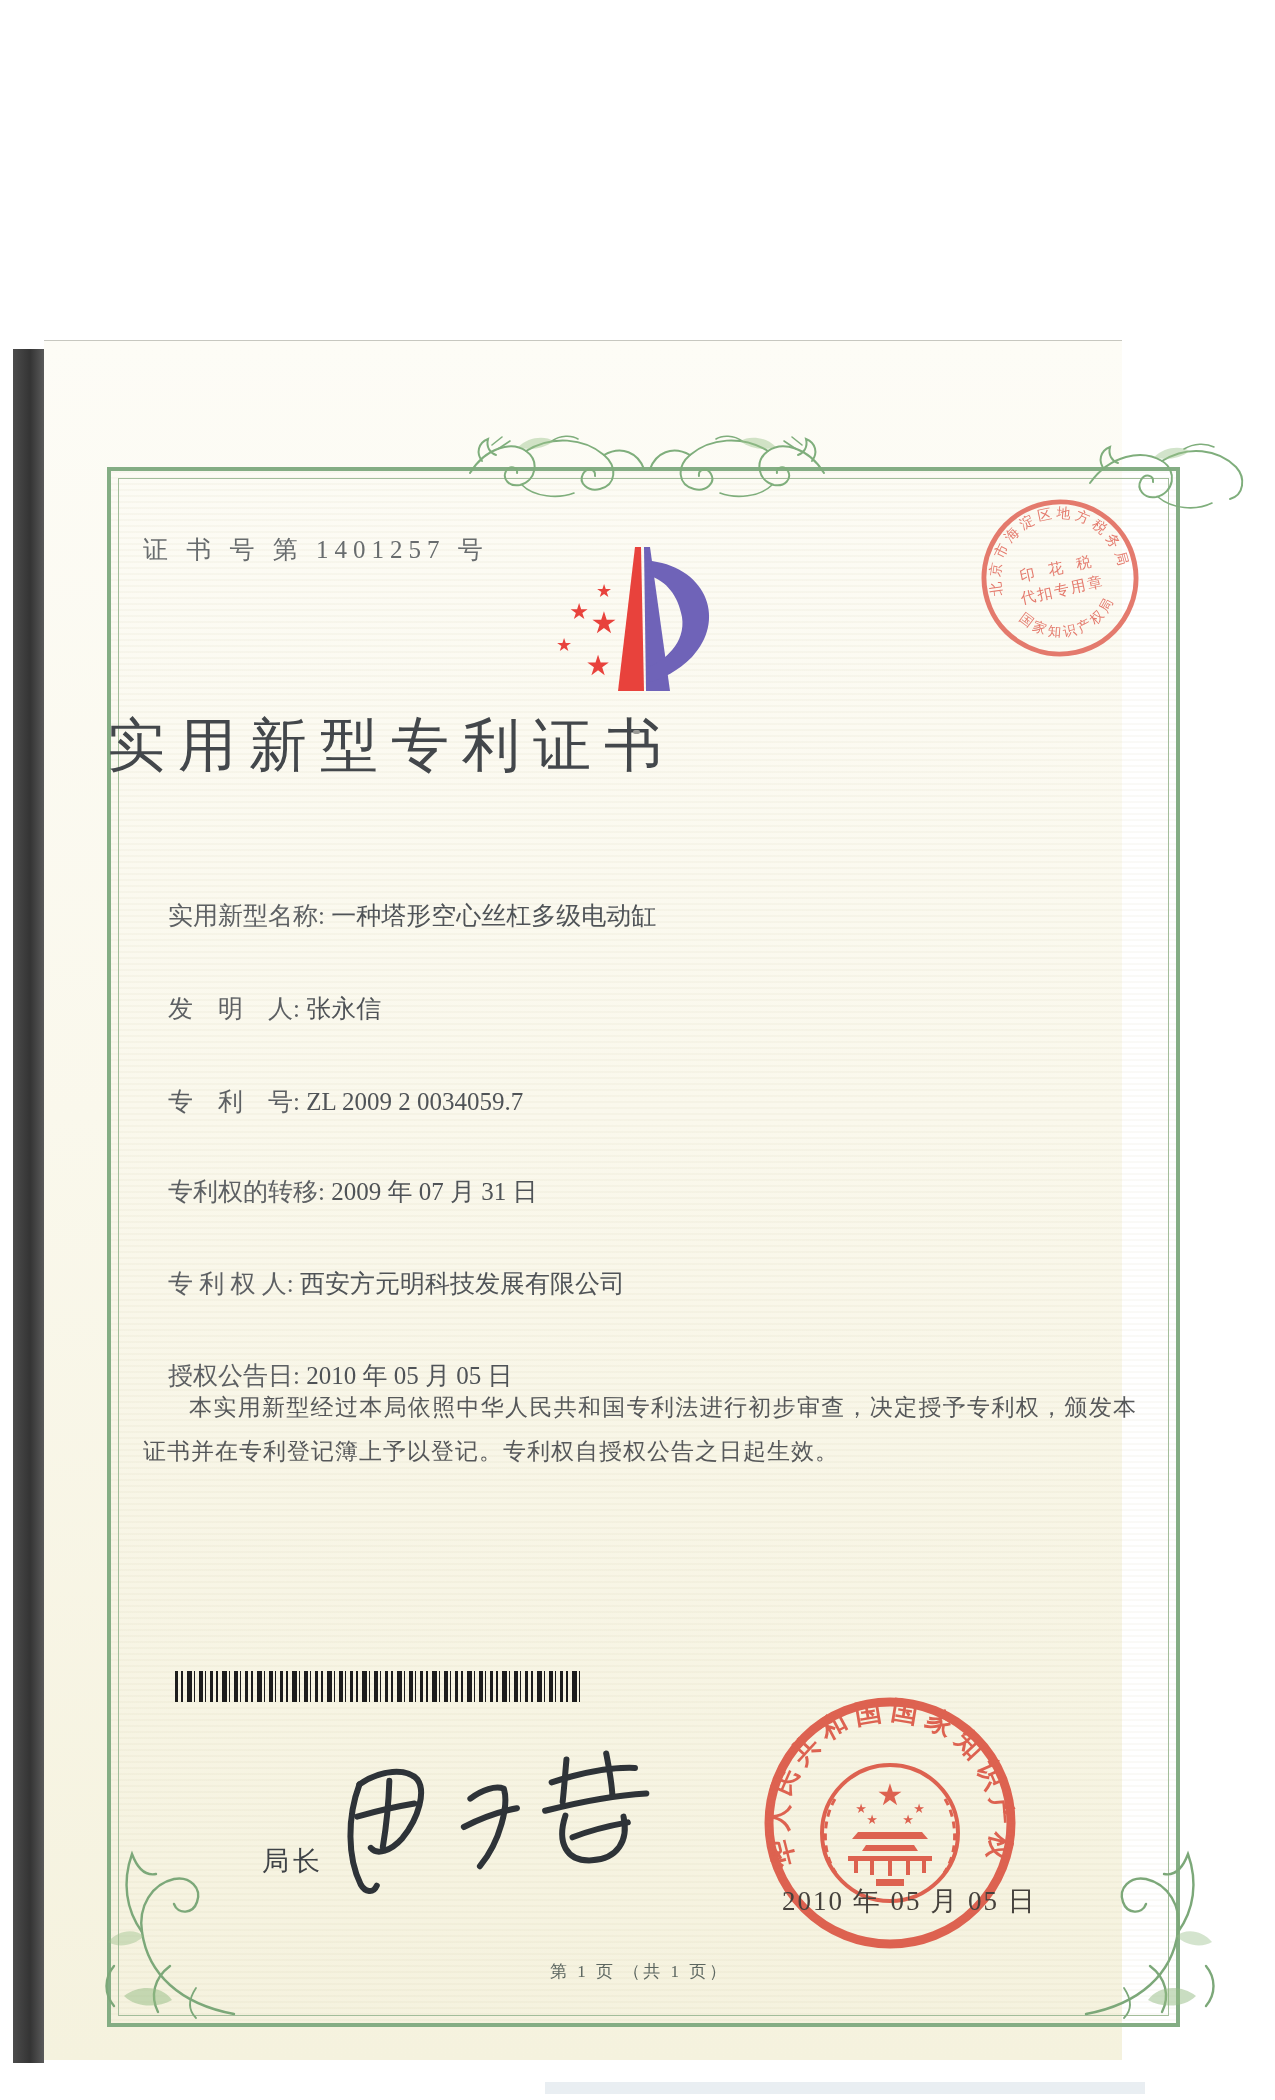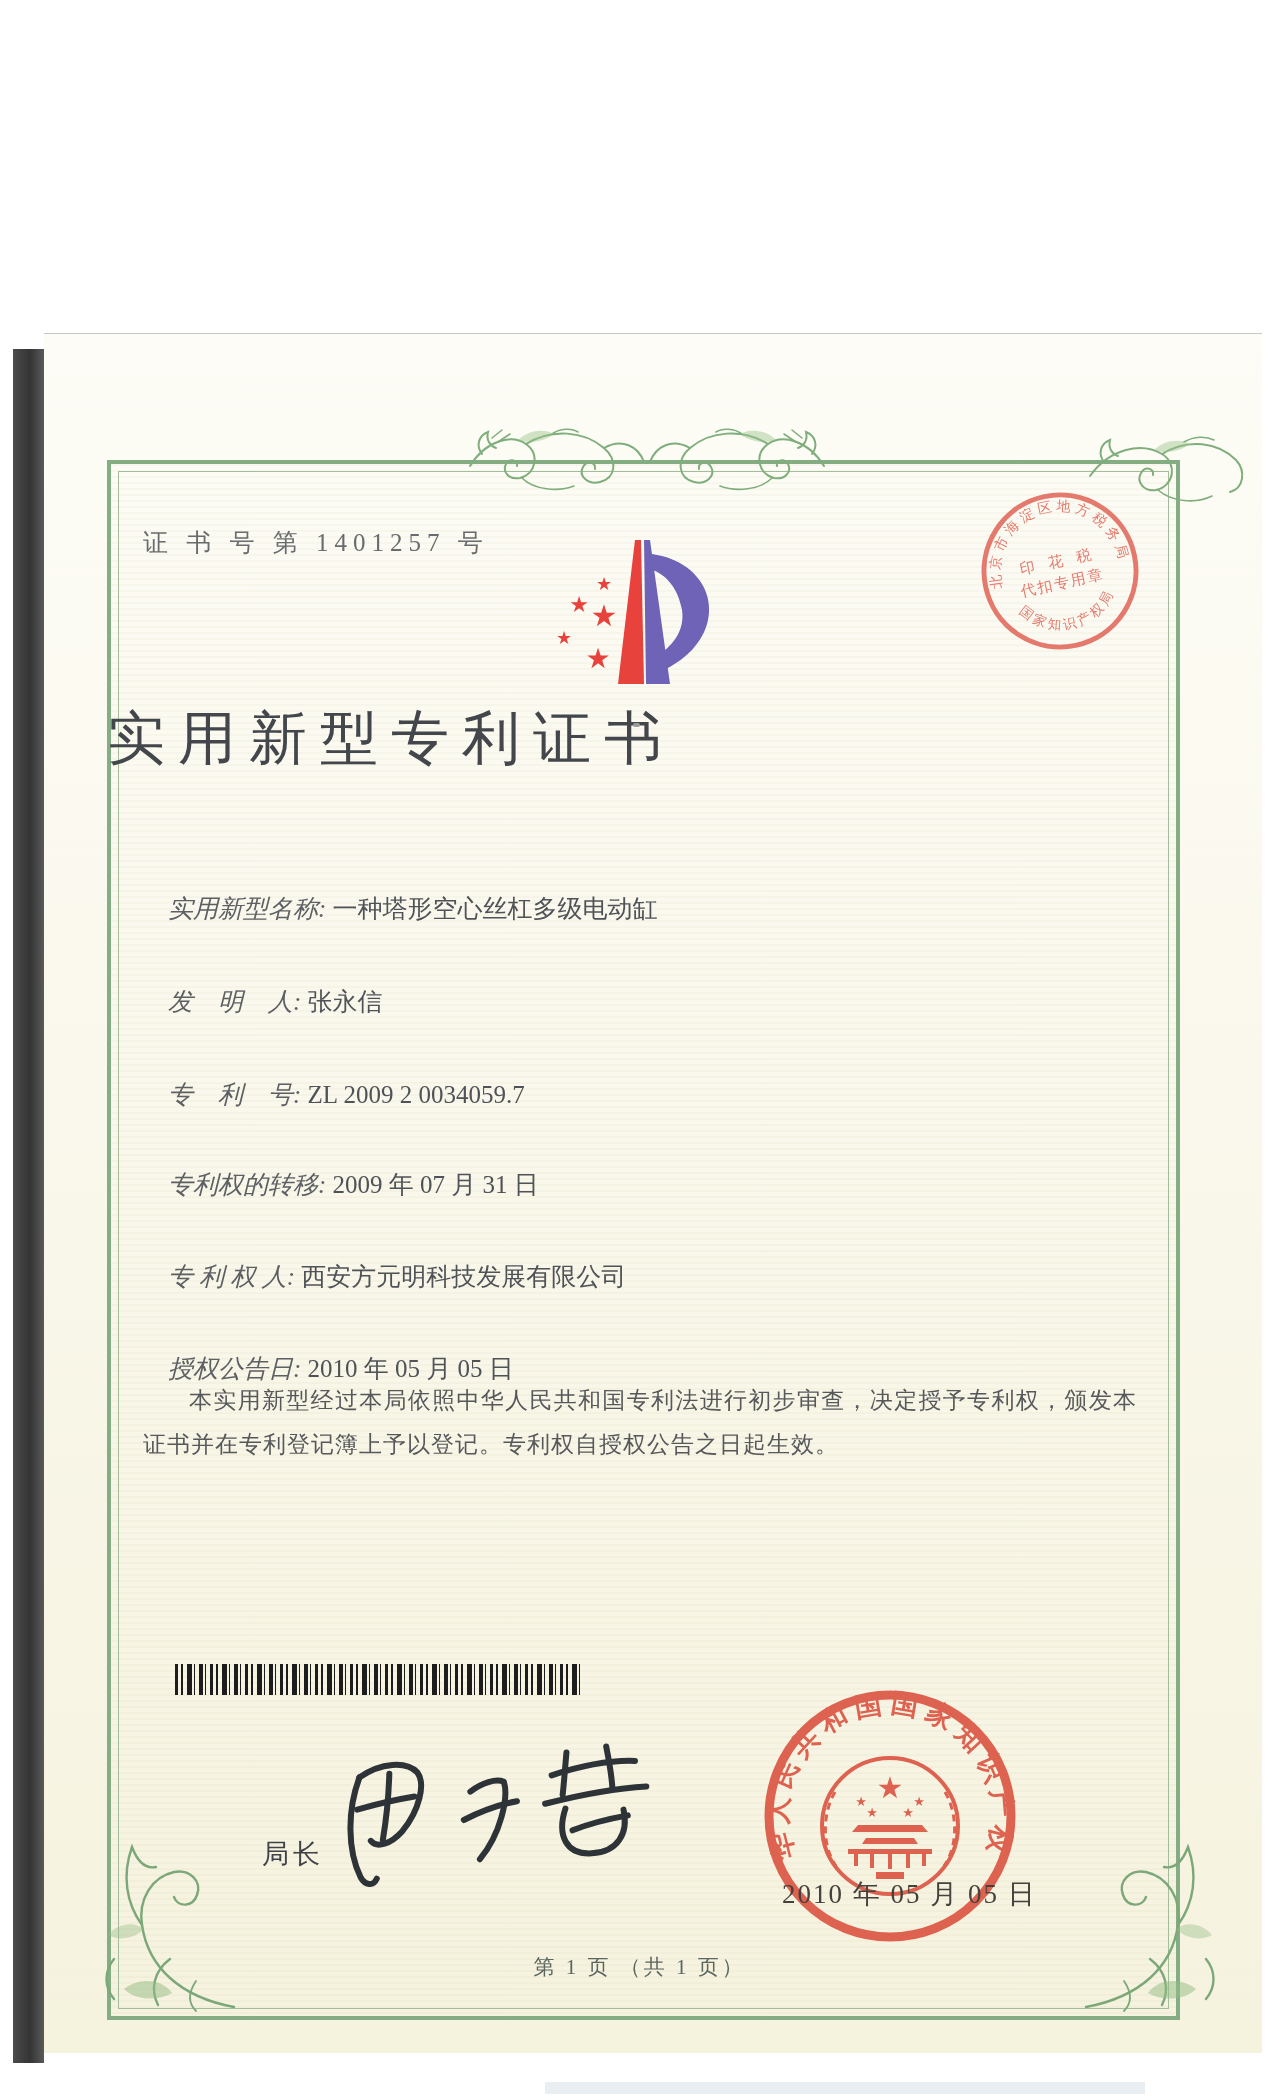--- a/index.html
+++ b/index.html
@@ -5,21 +5,21 @@
   html,body{margin:0;padding:0;}
   body{
     width:1275px;height:2100px;position:relative;background:#ffffff;
     font-family:"Liberation Serif","DejaVu Serif",serif;overflow:hidden;
   }
   .scanner-strip{
     position:absolute;left:13px;top:349px;width:31px;height:1714px;
     background:linear-gradient(90deg,#4c4c4c,#343434 55%,#5a5a5a);
   }
   .paper{
-    position:absolute;left:44px;top:333px;width:1218px;height:1719px;
+    position:absolute;left:44px;top:340px;width:1078px;height:1719px;
     background:linear-gradient(180deg,#fdfcf6 0%,#faf8ec 45%,#f5f2de 100%);
     border-top:1px solid #c7c7c0;
   }
   .frame-outer{
     position:absolute;left:63px;top:126px;width:1065px;height:1552px;
     border:4px solid #84ad84;
   }
   .frame-inner{
     position:absolute;left:7px;top:7px;right:7px;bottom:7px;
     border:1px solid #a3bd9b;
@@ -31,21 +31,21 @@
   .cert-no{
     position:absolute;left:99px;top:192px;font-size:25px;color:#686c6e;
     letter-spacing:6px;white-space:pre;
   }
   .logo{position:absolute;left:496px;top:198px;width:210px;height:168px;}
   .title{
     position:absolute;left:63px;top:366px;width:1065px;
     font-size:58px;font-weight:400;color:#43474b;letter-spacing:13px;white-space:pre;
   }
   .field{position:absolute;left:99px;font-size:25px;color:#55585c;white-space:pre;}
-  .field .field-label{color:#5d6063;white-space:pre;font-style:italic;}
+  .field .field-label{color:#5d6063;white-space:pre;}
   .field .field-value{color:#4f5357;white-space:pre;}
   .f0{top:530px;} .f1{top:623px;} .f2{top:716px;} .f3{top:806px;} .f4{top:898px;} .f5{top:990px;}
   .paras{
     position:absolute;left:99px;top:1045px;width:994px;font-size:23px;line-height:44px;
     color:#56585a;text-align:justify;letter-spacing:1px;
   }
   .paras p{margin:0 0 8px 0;text-indent:2em;}
   .barcode{
     position:absolute;left:131px;top:1330px;width:406px;height:31px;
     background:repeating-linear-gradient(90deg,
@@ -55,21 +55,21 @@
   }
   .signer{position:absolute;left:218px;top:1502px;font-size:27px;color:#3f4347;letter-spacing:4px;}
   .signature{position:absolute;left:288px;top:1408px;width:340px;height:160px;transform:rotate(-3deg);}
   .seal{position:absolute;left:716px;top:1352px;width:260px;height:260px;opacity:.93;}
   .seal-date{
     position:absolute;left:738px;top:1542px;width:300px;font-size:27px;color:#45413c;
     letter-spacing:2px;white-space:pre;z-index:5;
   }
   .footer{
     position:absolute;left:63px;top:1619px;width:1065px;text-align:center;
-    font-size:21px;color:#5c6660;letter-spacing:3px;white-space:pre;
+    font-size:17px;color:#5c6660;letter-spacing:3px;white-space:pre;
   }
   .tax-stamp{position:absolute;left:931px;top:152px;width:170px;height:170px;opacity:.88;}
   .ornament{position:absolute;}
   .blue-band{position:absolute;left:545px;top:2082px;width:600px;height:12px;background:#e2e8ee;opacity:.75;}
   .speck{position:absolute;left:589px;top:389px;width:7px;height:4px;background:#9a9a96;border-radius:2px;}
 </style>
 </head>
 <body>
 
 <div class="scanner-strip"></div>

